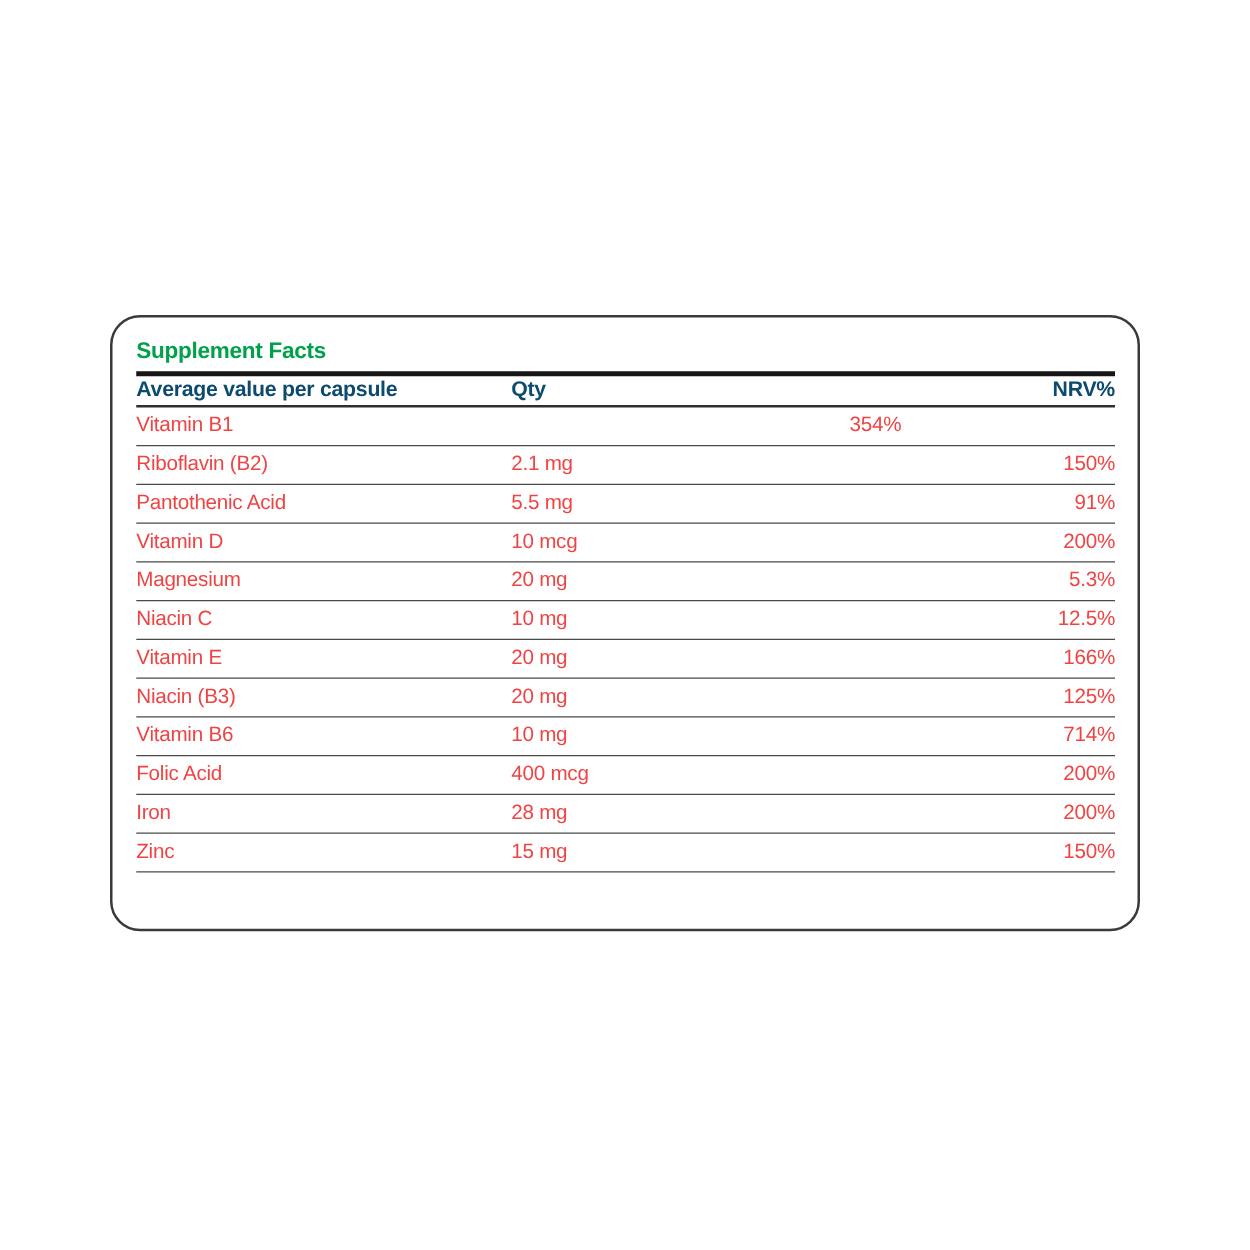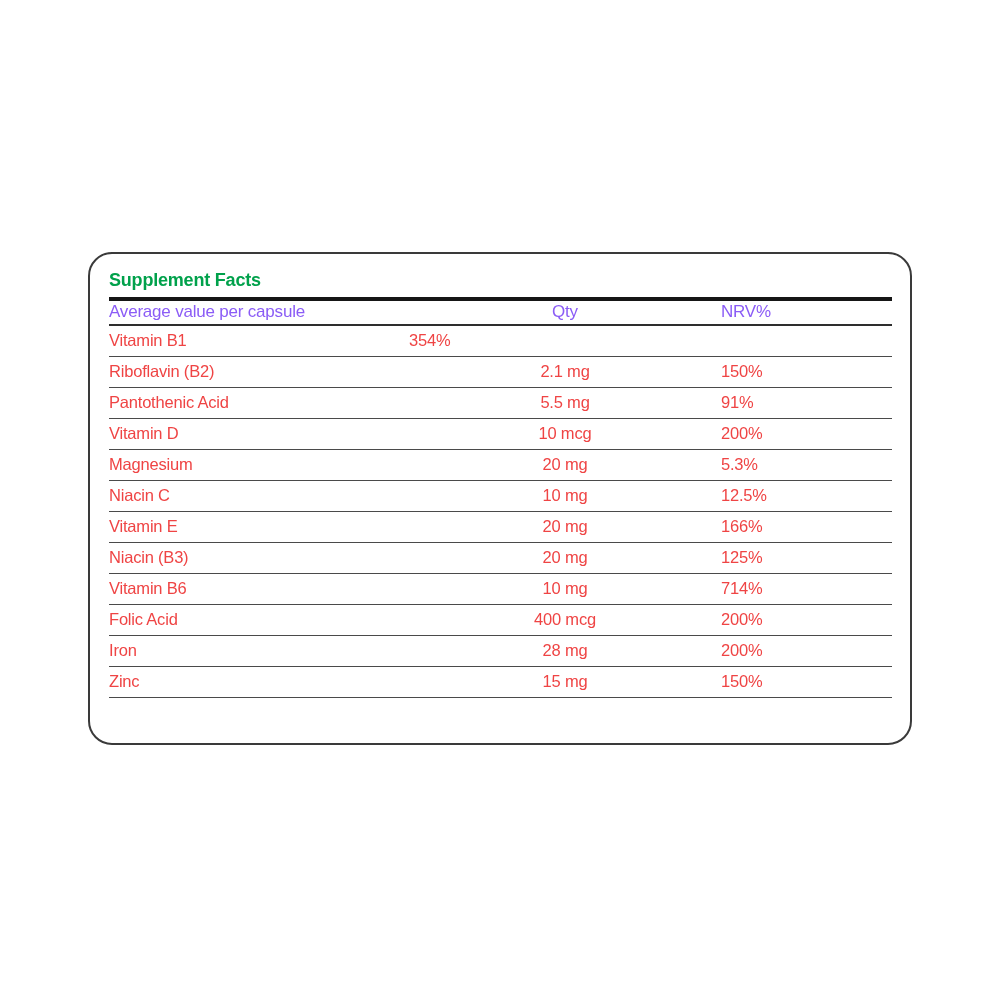--- a/index.html
+++ b/index.html
@@ -44,37 +44,37 @@
     background: #161616;
   }
   .grid-row {
     display: grid;
     grid-template-columns: 300px 312px 1fr;
     align-items: center;
   }
   .header-row {
     height: 25px;
     font-size: 17px;
-    font-weight: normal;
+    font-weight: bold;
     letter-spacing: -0.2px;
-    color: #8b5cf6;
+    color: #0c4a6e;
     box-sizing: border-box;
     border-bottom: 2px solid #2e2e2e;
   }
   .data-row {
     height: 31px;
     font-size: 16.5px;
     letter-spacing: -0.2px;
     color: #ef4444;
     box-sizing: border-box;
     border-bottom: 1.5px solid #4a4a4a;
   }
   .col-name { text-align: left; }
-  .col-qty  { text-align: center; }
-  .col-nrv  { }
+  .col-qty  { text-align: left; }
+  .col-nrv  { text-align: right; }
 </style>
 </head>
 <body>
 
 <div class="stage">
   <div class="card">
 
     <div class="card-title" style="color: rgb(0, 161, 75);">Supplement Facts</div>
 
     <div class="title-rule"></div>

